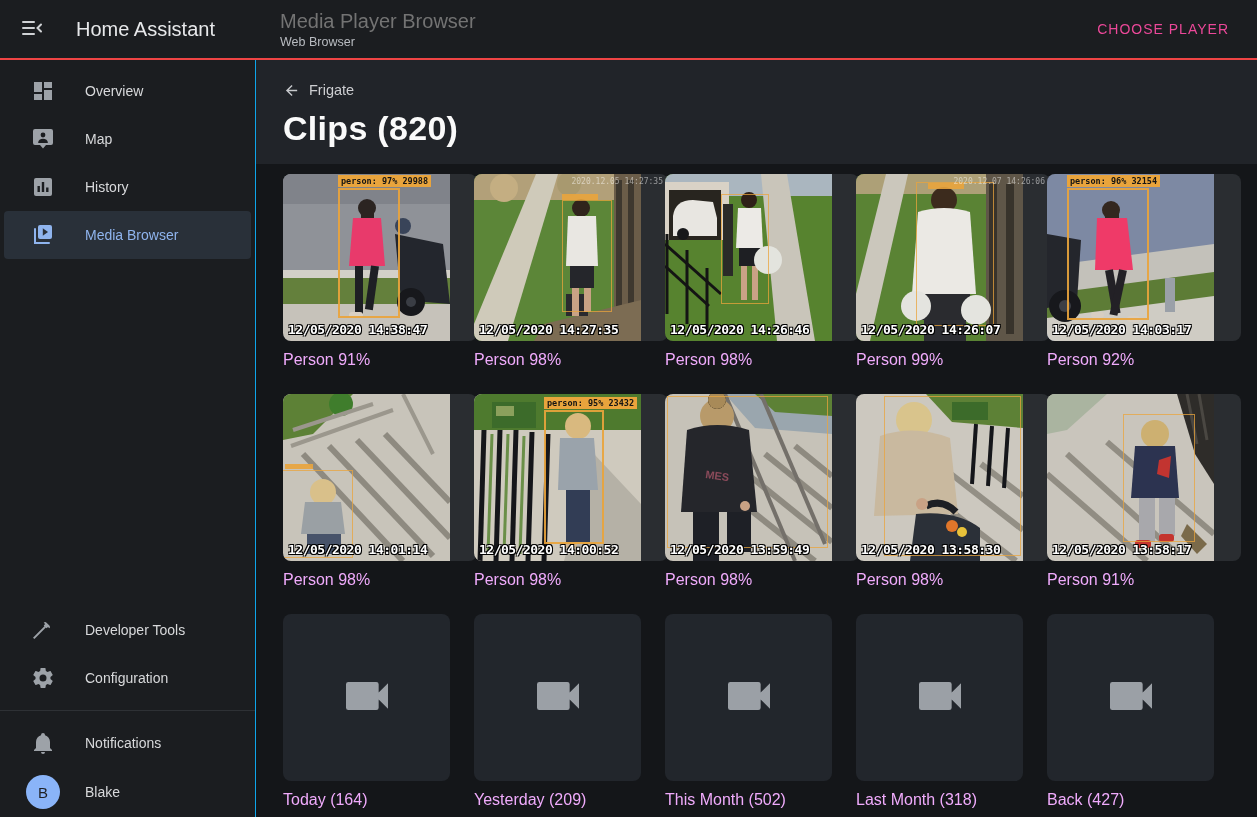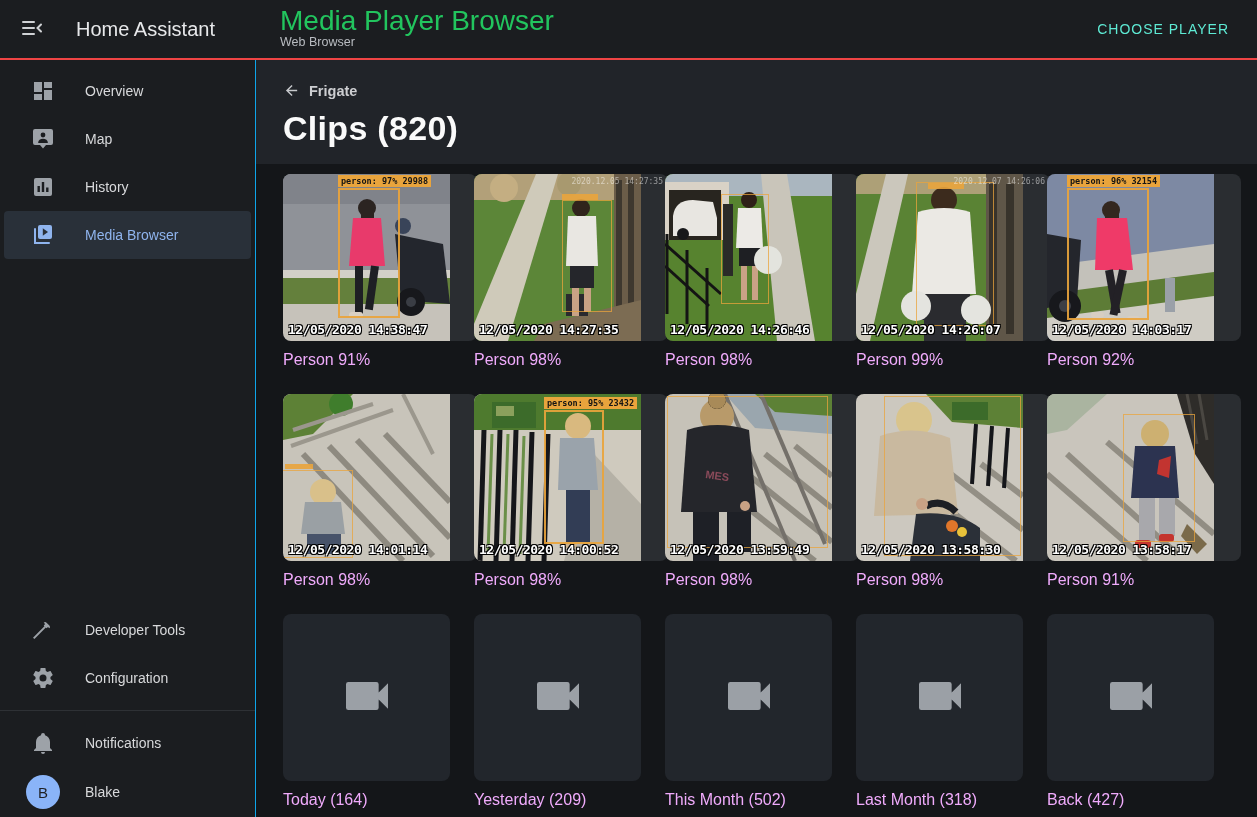--- a/index.html
+++ b/index.html
@@ -7,24 +7,24 @@
     font-family:"Liberation Sans", sans-serif; }
 
   
   .topbar { height:60px; display:flex; align-items:center; background:#1b1d20;
     border-bottom:2px solid #ef4444; position:relative; }
   .topbar-left { width:256px; display:flex; align-items:center; flex:0 0 256px; }
   .menu-btn { width:40px; height:40px; margin-left:12px; display:flex; align-items:center;
     justify-content:center; cursor:pointer; border-radius:50%; background:transparent; border:none; }
   .app-title { color:#e7e8ea; font-size:20px; margin-left:24px; font-weight:400; white-space:nowrap; }
   .media-title-block { margin-left:24px; display:flex; flex-direction:column; justify-content:center; }
-  .media-title { color:#22c55e; font-size:28px; font-weight:400; line-height:24px; }
+  .media-title { color:#737373; font-size:20px; font-weight:400; line-height:24px; }
   .media-subtitle { color:#b9bcc1; font-size:12.5px; margin-top:2px; }
   .choose-player { margin-left:auto; margin-right:20px; background:none; border:none;
-    color:#5eead4; font-size:14px; font-weight:500; letter-spacing:1px; cursor:pointer;
+    color:#ec4899; font-size:14px; font-weight:500; letter-spacing:1px; cursor:pointer;
     font-family:"Liberation Sans", sans-serif; padding:8px 8px; }
 
   
   .layout { display:flex; height:757px; }
 
   
   .sidebar { width:256px; flex:0 0 256px; background:#1b1d20; border-right:1px solid #0ea5e9;
     display:flex; flex-direction:column; padding-top:7px; }
   .nav-item { height:48px; display:flex; align-items:center; margin:0 4px; border-radius:4px;
     cursor:pointer; }
@@ -38,21 +38,21 @@
   .sidebar-divider { height:1px; background:#2e3135; margin:8px 0; }
   .profile-row { height:50px; display:flex; align-items:center; margin:0 4px; cursor:pointer; }
   .avatar { width:34px; height:34px; border-radius:50%; background:#8ab4f8; color:#1f2125;
     font-size:15px; font-weight:500; display:flex; align-items:center; justify-content:center;
     margin-left:22px; flex:0 0 34px; }
   .profile-row .label { margin-left:25px; color:#d8d9db; font-size:14px; font-weight:500; }
 
   
   .content { flex:1; display:flex; flex-direction:column; background:#141619; overflow:hidden; }
   .content-header { background:#212429; padding:22px 27px 16px 27px; }
-  .breadcrumb { display:flex; align-items:center; gap:9px; cursor:pointer; background:none; border:none; padding:0;font-weight:bold; }
+  .breadcrumb { display:flex; gap:9px; cursor:pointer; background:none; border:none; padding:0; }
   .breadcrumb span { color:#cdced1; font-size:14.5px; font-family:"Liberation Sans", sans-serif; }
   .page-title { color:#fafafa; font-size:34px; font-weight:700; margin-top:10px; letter-spacing:.3px; }
 
   .grid { padding:10px 27px 0 27px; display:grid; grid-template-columns:repeat(5,167px);
     column-gap:24px; row-gap:25px; }
   .card { cursor:pointer; }
   .thumb { position:relative; width:194px; height:167px; border-radius:8px; overflow:hidden;
     background:#2a2d31; }
   .thumb svg { display:block; width:167px; height:167px; }
   .caption { margin-top:10px; color:#f0abfc; font-size:16px; }

